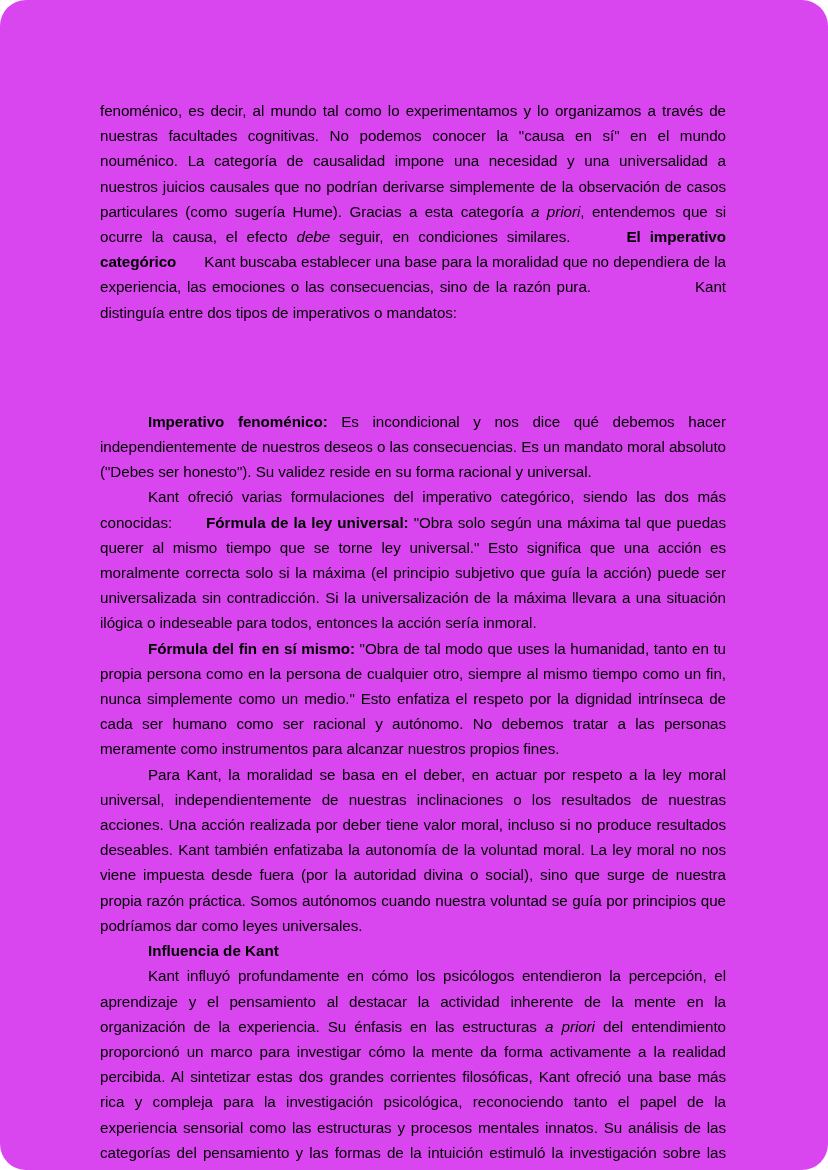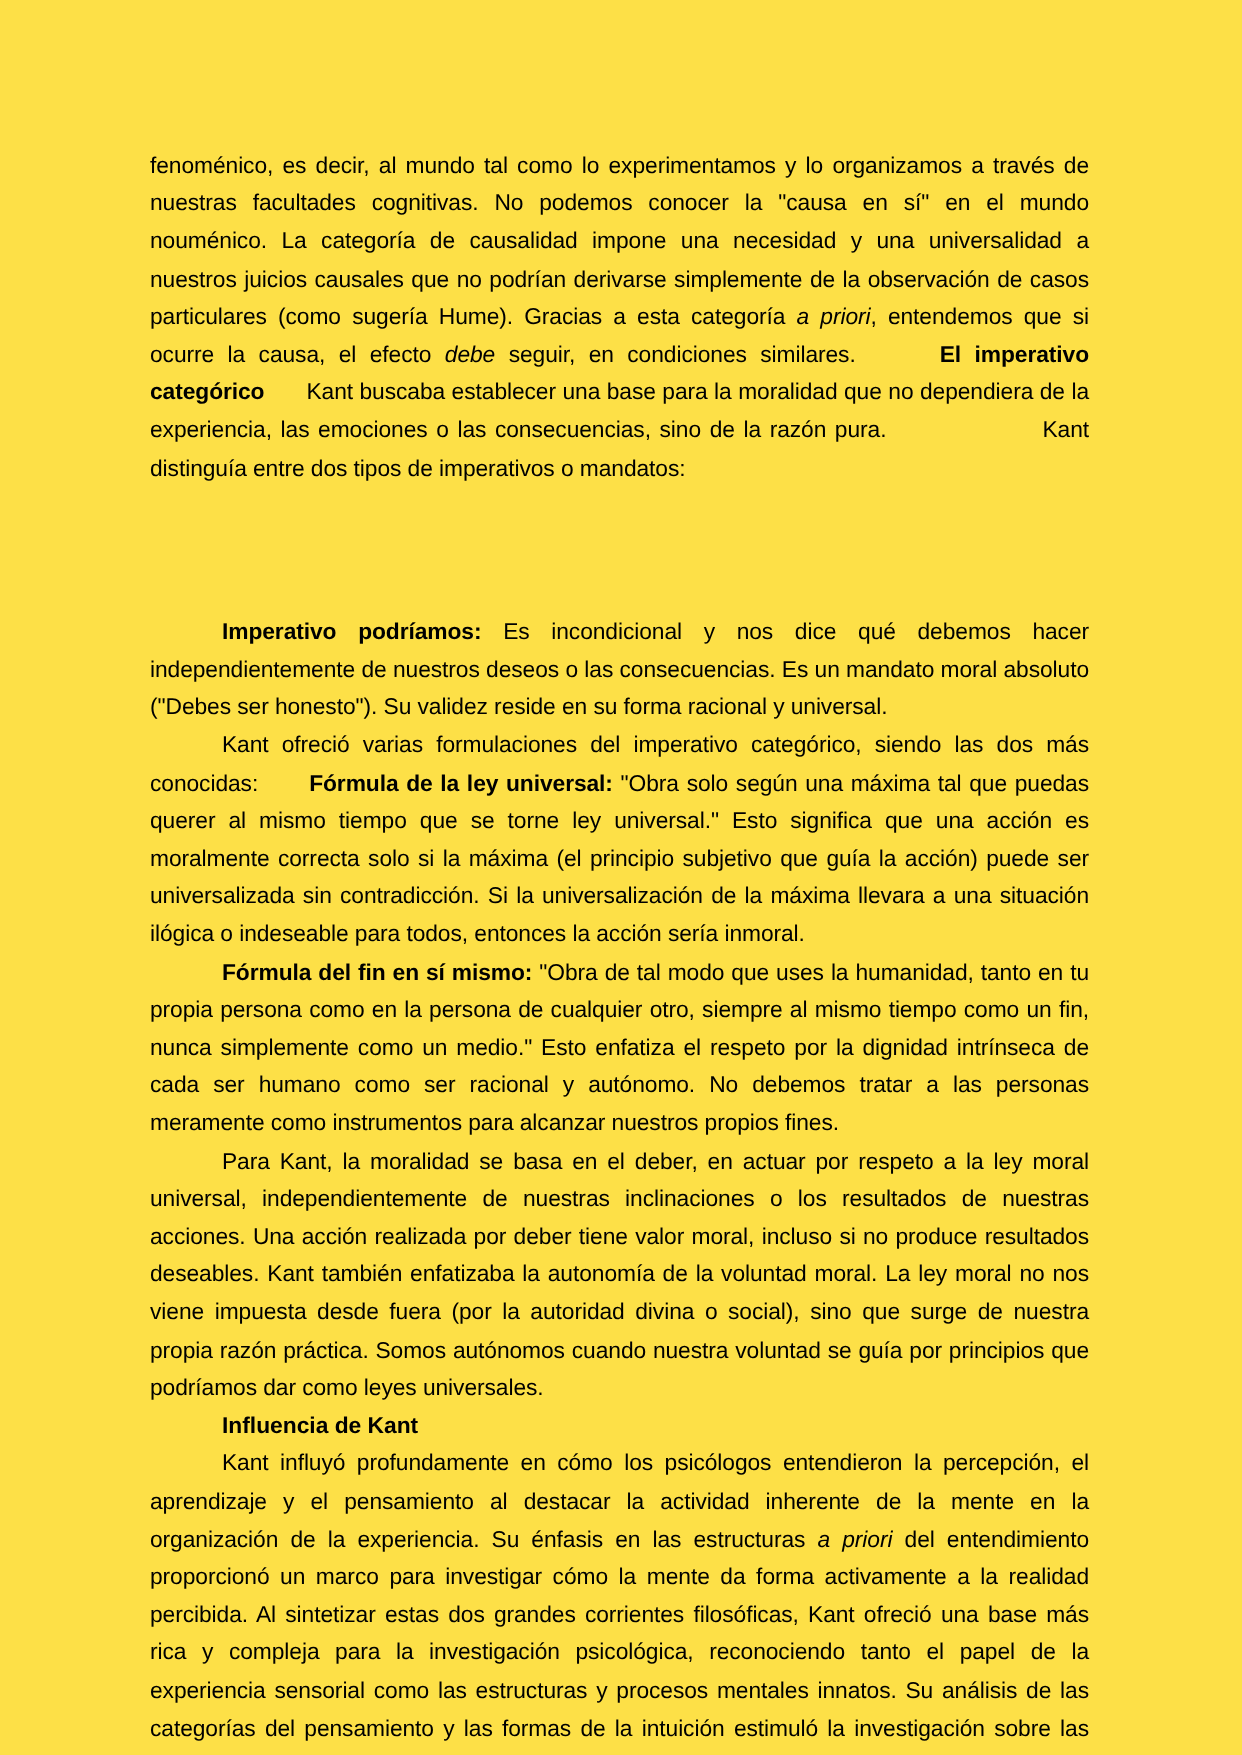--- a/index.html
+++ b/index.html
@@ -4,24 +4,25 @@
 <style>
   html, body {
     margin: 0;
     padding: 0;
     background: #ffffff;
   }
   .page {
     position: relative;
     width: 828px;
     height: 1170px;
-    background: #fde047;
+    background: #d946ef;
     overflow: hidden;
     font-family: "Liberation Sans", sans-serif;
     color: #000000;
+    border-radius: 26px;
   }
   .content {
     position: absolute;
     left: 100px;
     top: 98px;
     width: 626px;
   }
   .para {
     font-size: 15.2px;
     line-height: 25.2px;
@@ -58,21 +59,21 @@
 <body>
 
 <div class="page">
   <div class="content">
 
     <p class="para"><span>fenoménico, es decir, al mundo tal como lo experimentamos y lo organizamos a través de nuestras facultades cognitivas. No podemos conocer la "causa en sí" en el mundo nouménico. La categoría de causalidad impone una necesidad y una universalidad a nuestros juicios causales que no podrían derivarse simplemente de la observación de casos particulares (como sugería Hume). Gracias a esta categoría </span><i>a priori</i><span>, entendemos que si ocurre la causa, el efecto </span><i>debe</i><span> seguir, en condiciones similares.</span><span class="wide-space" style="width:56px"></span><b>El imperativo categórico</b><span class="wide-space" style="width:28px"></span><span>Kant buscaba establecer una base para la moralidad que no dependiera de la experiencia, las emociones o las consecuencias, sino de la razón pura.</span><span class="wide-space" style="width:104px"></span><span>Kant distinguía entre dos tipos de imperativos o mandatos:</span></p>
 
 
     <div class="gap-pagebreak"></div>
 
-    <p class="para indent"><b>Imperativo podríamos:</b><span> Es incondicional y nos dice qué debemos hacer independientemente de nuestros deseos o las consecuencias. Es un mandato moral absoluto ("Debes ser honesto"). Su validez reside en su forma racional y universal.</span></p>
+    <p class="para indent"><b>Imperativo fenoménico:</b><span> Es incondicional y nos dice qué debemos hacer independientemente de nuestros deseos o las consecuencias. Es un mandato moral absoluto ("Debes ser honesto"). Su validez reside en su forma racional y universal.</span></p>
 
     <p class="para indent"><span>Kant ofreció varias formulaciones del imperativo categórico, siendo las dos más conocidas:</span><span class="wide-space" style="width:34px"></span><b>Fórmula de la ley universal:</b><span> "Obra solo según una máxima tal que puedas querer al mismo tiempo que se torne ley universal." Esto significa que una acción es moralmente correcta solo si la máxima (el principio subjetivo que guía la acción) puede ser universalizada sin contradicción. Si la universalización de la máxima llevara a una situación ilógica o indeseable para todos, entonces la acción sería inmoral.</span></p>
 
     <p class="para indent"><b>Fórmula del fin en sí mismo:</b><span> "Obra de tal modo que uses la humanidad, tanto en tu propia persona como en la persona de cualquier otro, siempre al mismo tiempo como un fin, nunca simplemente como un medio." Esto enfatiza el respeto por la dignidad intrínseca de cada ser humano como ser racional y autónomo. No debemos tratar a las personas meramente como instrumentos para alcanzar nuestros propios fines.</span></p>
 
     <p class="para indent"><span>Para Kant, la moralidad se basa en el deber, en actuar por respeto a la ley moral universal, independientemente de nuestras inclinaciones o los resultados de nuestras acciones. Una acción realizada por deber tiene valor moral, incluso si no produce resultados deseables. Kant también enfatizaba la autonomía de la voluntad moral. La ley moral no nos viene impuesta desde fuera (por la autoridad divina o social), sino que surge de nuestra propia razón práctica. Somos autónomos cuando nuestra voluntad se guía por principios que podríamos dar como leyes universales.</span></p>
 
     <p class="section-heading">Influencia de Kant</p>
 
     <p class="para indent"><span>Kant influyó profundamente en cómo los psicólogos entendieron la percepción, el aprendizaje y el pensamiento al destacar la actividad inherente de la mente en la organización de la experiencia. Su énfasis en las estructuras </span><i>a priori</i><span> del entendimiento proporcionó un marco para investigar cómo la mente da forma activamente a la realidad percibida.  Al sintetizar estas dos grandes corrientes filosóficas, Kant ofreció una base más rica y compleja para la investigación psicológica, reconociendo tanto el papel de la experiencia sensorial como las estructuras y procesos mentales innatos. Su análisis de las categorías del pensamiento y las formas de la intuición estimuló la investigación sobre las capacidades cognitivas fundamentales y cómo operan para dar sentido al mundo. Kant</span></p>

